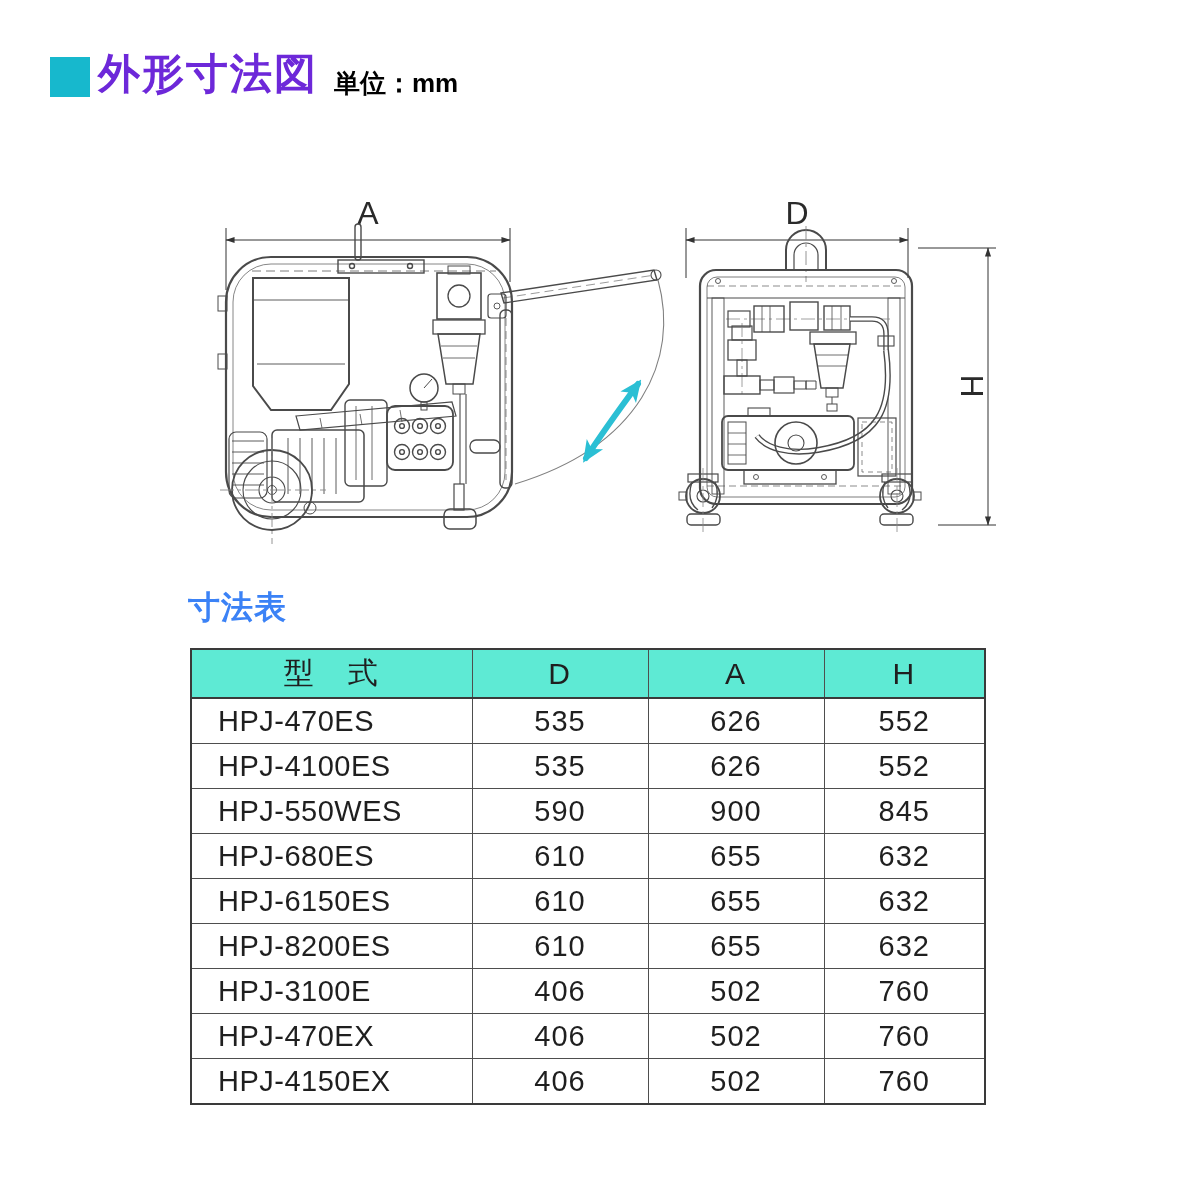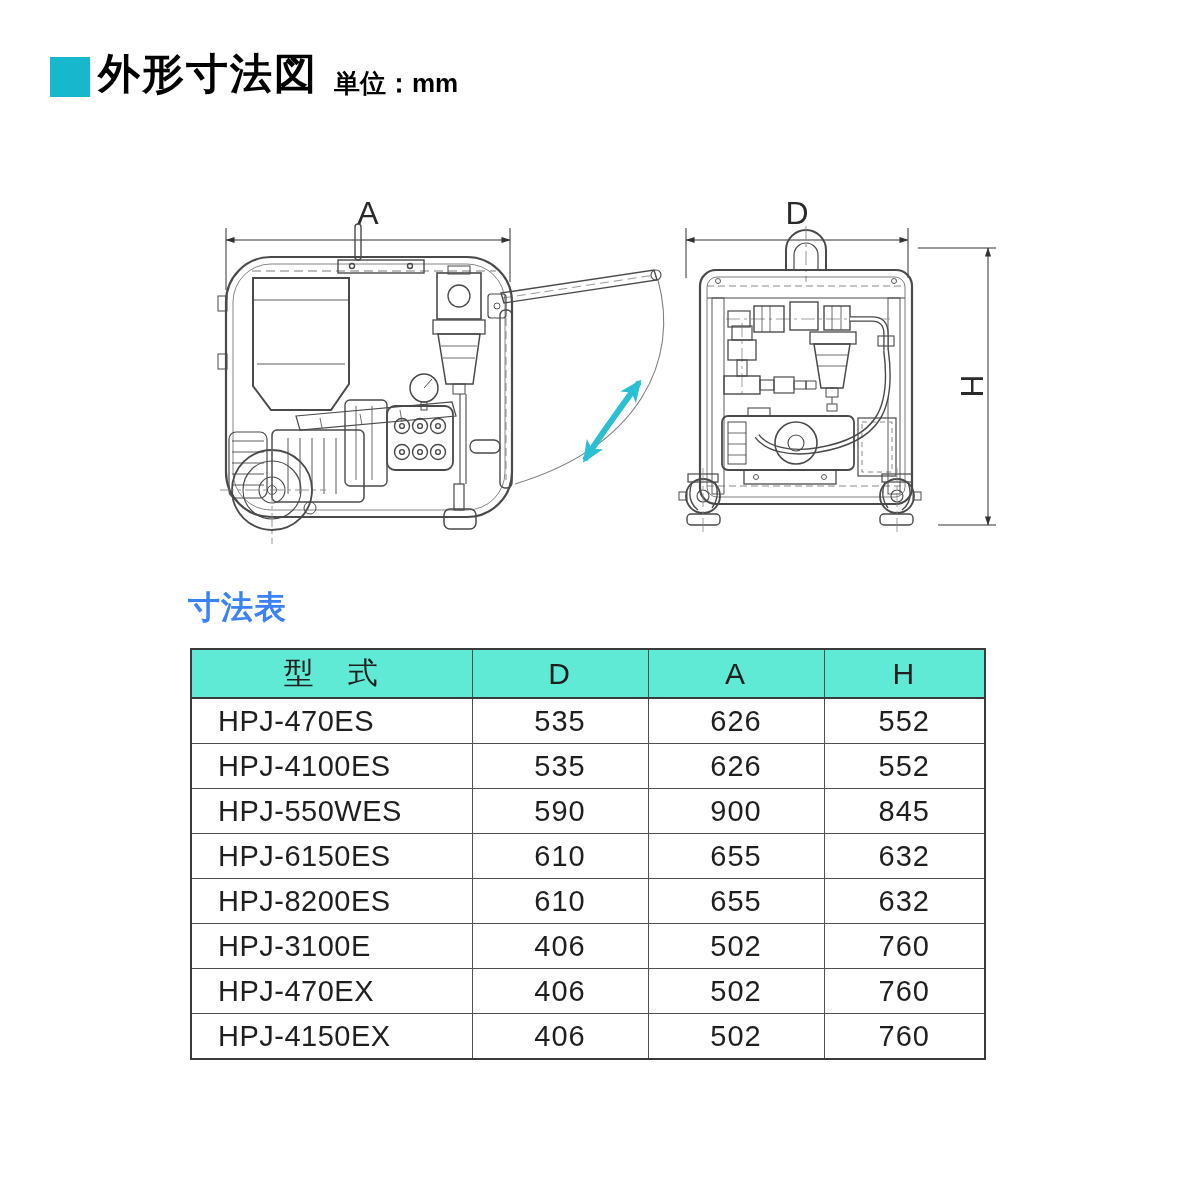--- a/index.html
+++ b/index.html
@@ -2,21 +2,21 @@
 <html><head>
 <meta charset="utf-8">
 <style>
   html,body{margin:0;padding:0;background:#fff;}
   .page{
     position:relative;width:1200px;height:1200px;background:#ffffff;overflow:hidden;
     font-family:"Liberation Sans","DejaVu Sans",sans-serif;color:#1c1c1c;
   }
   
   .accent-square{position:absolute;left:50px;top:57px;width:40px;height:40px;background:#17b8cd;}
-  .page-title{position:absolute;left:98px;top:46px;font-size:42px;font-weight:700;letter-spacing:2px;color:#000000;}
+  .page-title{position:absolute;left:98px;top:46px;font-size:42px;font-weight:700;letter-spacing:2px;color:#6d28d9;}
   .unit-label{position:absolute;left:334px;top:66px;font-size:26px;font-weight:600;color:#000000;}
   
   .diagram-svg{position:absolute;left:0;top:178px;width:1200px;height:430px;}
   
   .table-title{position:absolute;left:188px;top:586px;font-size:32px;font-weight:700;color:#3b82f6;letter-spacing:1px;}
   table.dim-table{
     position:absolute;left:190px;top:648px;width:794px;
     border-collapse:collapse;table-layout:fixed;background:#fff;
     border:2px solid #3a3a3a;
   }
@@ -318,20 +318,26 @@
         <td>626</td>
         <td>552</td>
       </tr>
       <tr>
         <td class="model">HPJ-550WES</td>
         <td>590</td>
         <td>900</td>
         <td>845</td>
       </tr>
       <tr>
+        <td class="model">HPJ-680ES</td>
+        <td>610</td>
+        <td>655</td>
+        <td>632</td>
+      </tr>
+      <tr>
         <td class="model">HPJ-6150ES</td>
         <td>610</td>
         <td>655</td>
         <td>632</td>
       </tr>
       <tr>
         <td class="model">HPJ-8200ES</td>
         <td>610</td>
         <td>655</td>
         <td>632</td>

